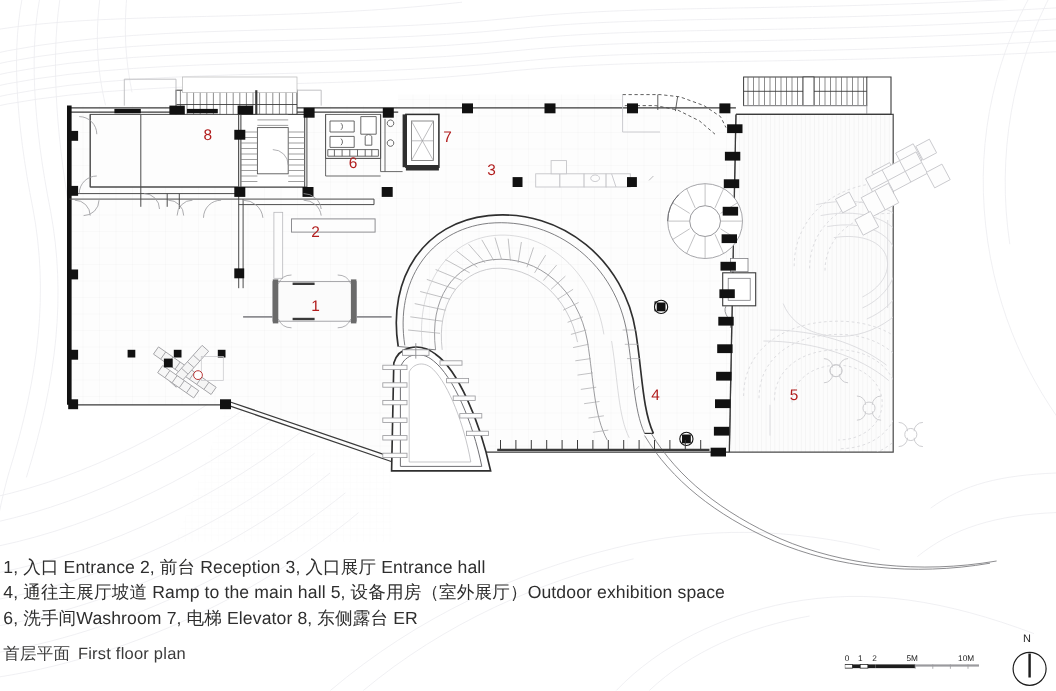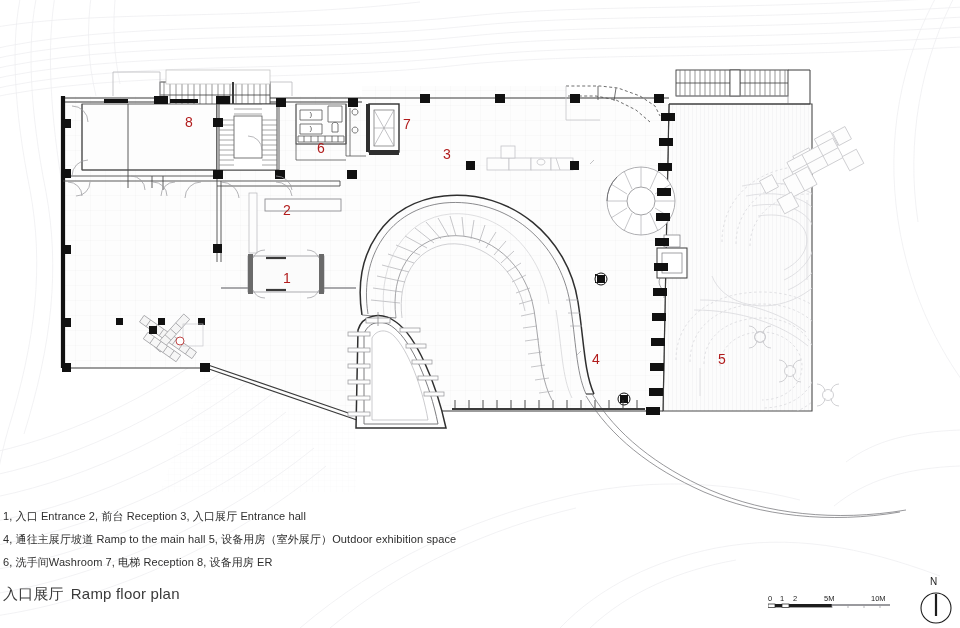--- a/index.html
+++ b/index.html
@@ -31,21 +31,21 @@
   #drawing-layer svg { display: block; }
 
   
   #legend-block {
     position: absolute;
     left: 3px;
     top: 505px;
     width: 700px;
   }
   .legend-line {
-    font-size: 11px;
+    font-size: 16px;
     line-height: 23px;
     color: #2e2e2e;
     white-space: nowrap;
     letter-spacing: 0.1px;
   }
 
   #plan-title {
     position: absolute;
     left: 3px;
     top: 585px;
@@ -627,25 +627,25 @@
   <div class="room-tag" style="left:403px; top:117px;">7</div>
   <div class="room-tag" style="left:443px; top:147px;">3</div>
   <div class="room-tag" style="left:283px; top:203px;">2</div>
   <div class="room-tag" style="left:283px; top:271px;">1</div>
   <div class="room-tag" style="left:592px; top:352px;">4</div>
   <div class="room-tag" style="left:718px; top:352px;">5</div>
 
   <div id="legend-block">
     <div class="legend-line">1, 入口 Entrance     2, 前台 Reception     3, 入口展厅 Entrance hall</div>
     <div class="legend-line">4, 通往主展厅坡道   Ramp to the main hall    5, 设备用房（室外展厅）Outdoor exhibition space</div>
-    <div class="legend-line">6, 洗手间Washroom     7, 电梯 Reception     8, 设备用房 ER</div>
+    <div class="legend-line">6, 洗手间Washroom     7, 电梯 Elevator     8, 东侧露台 ER</div>
   </div>
 
   <div id="plan-title">
-    <span>入口展厅</span><span class="en">Ramp floor plan</span>
+    <span>首层平面</span><span class="en">First floor plan</span>
   </div>
 
   <div id="scale-bar">
     <svg width="125" height="26" viewBox="0 0 125 26" xmlns="http://www.w3.org/2000/svg">
       <g>
         <rect x="0" y="12" width="7" height="3.4" fill="#ffffff" stroke="#1d1d1d" stroke-width="0.7"></rect>
         <rect x="7" y="12" width="7" height="3.4" fill="#1d1d1d"></rect>
         <rect x="14" y="12" width="7" height="3.4" fill="#ffffff" stroke="#1d1d1d" stroke-width="0.7"></rect>
         <rect x="21" y="12" width="7" height="3.4" fill="#1d1d1d"></rect>
         <rect x="28" y="12" width="36" height="3.4" fill="#1d1d1d"></rect>

